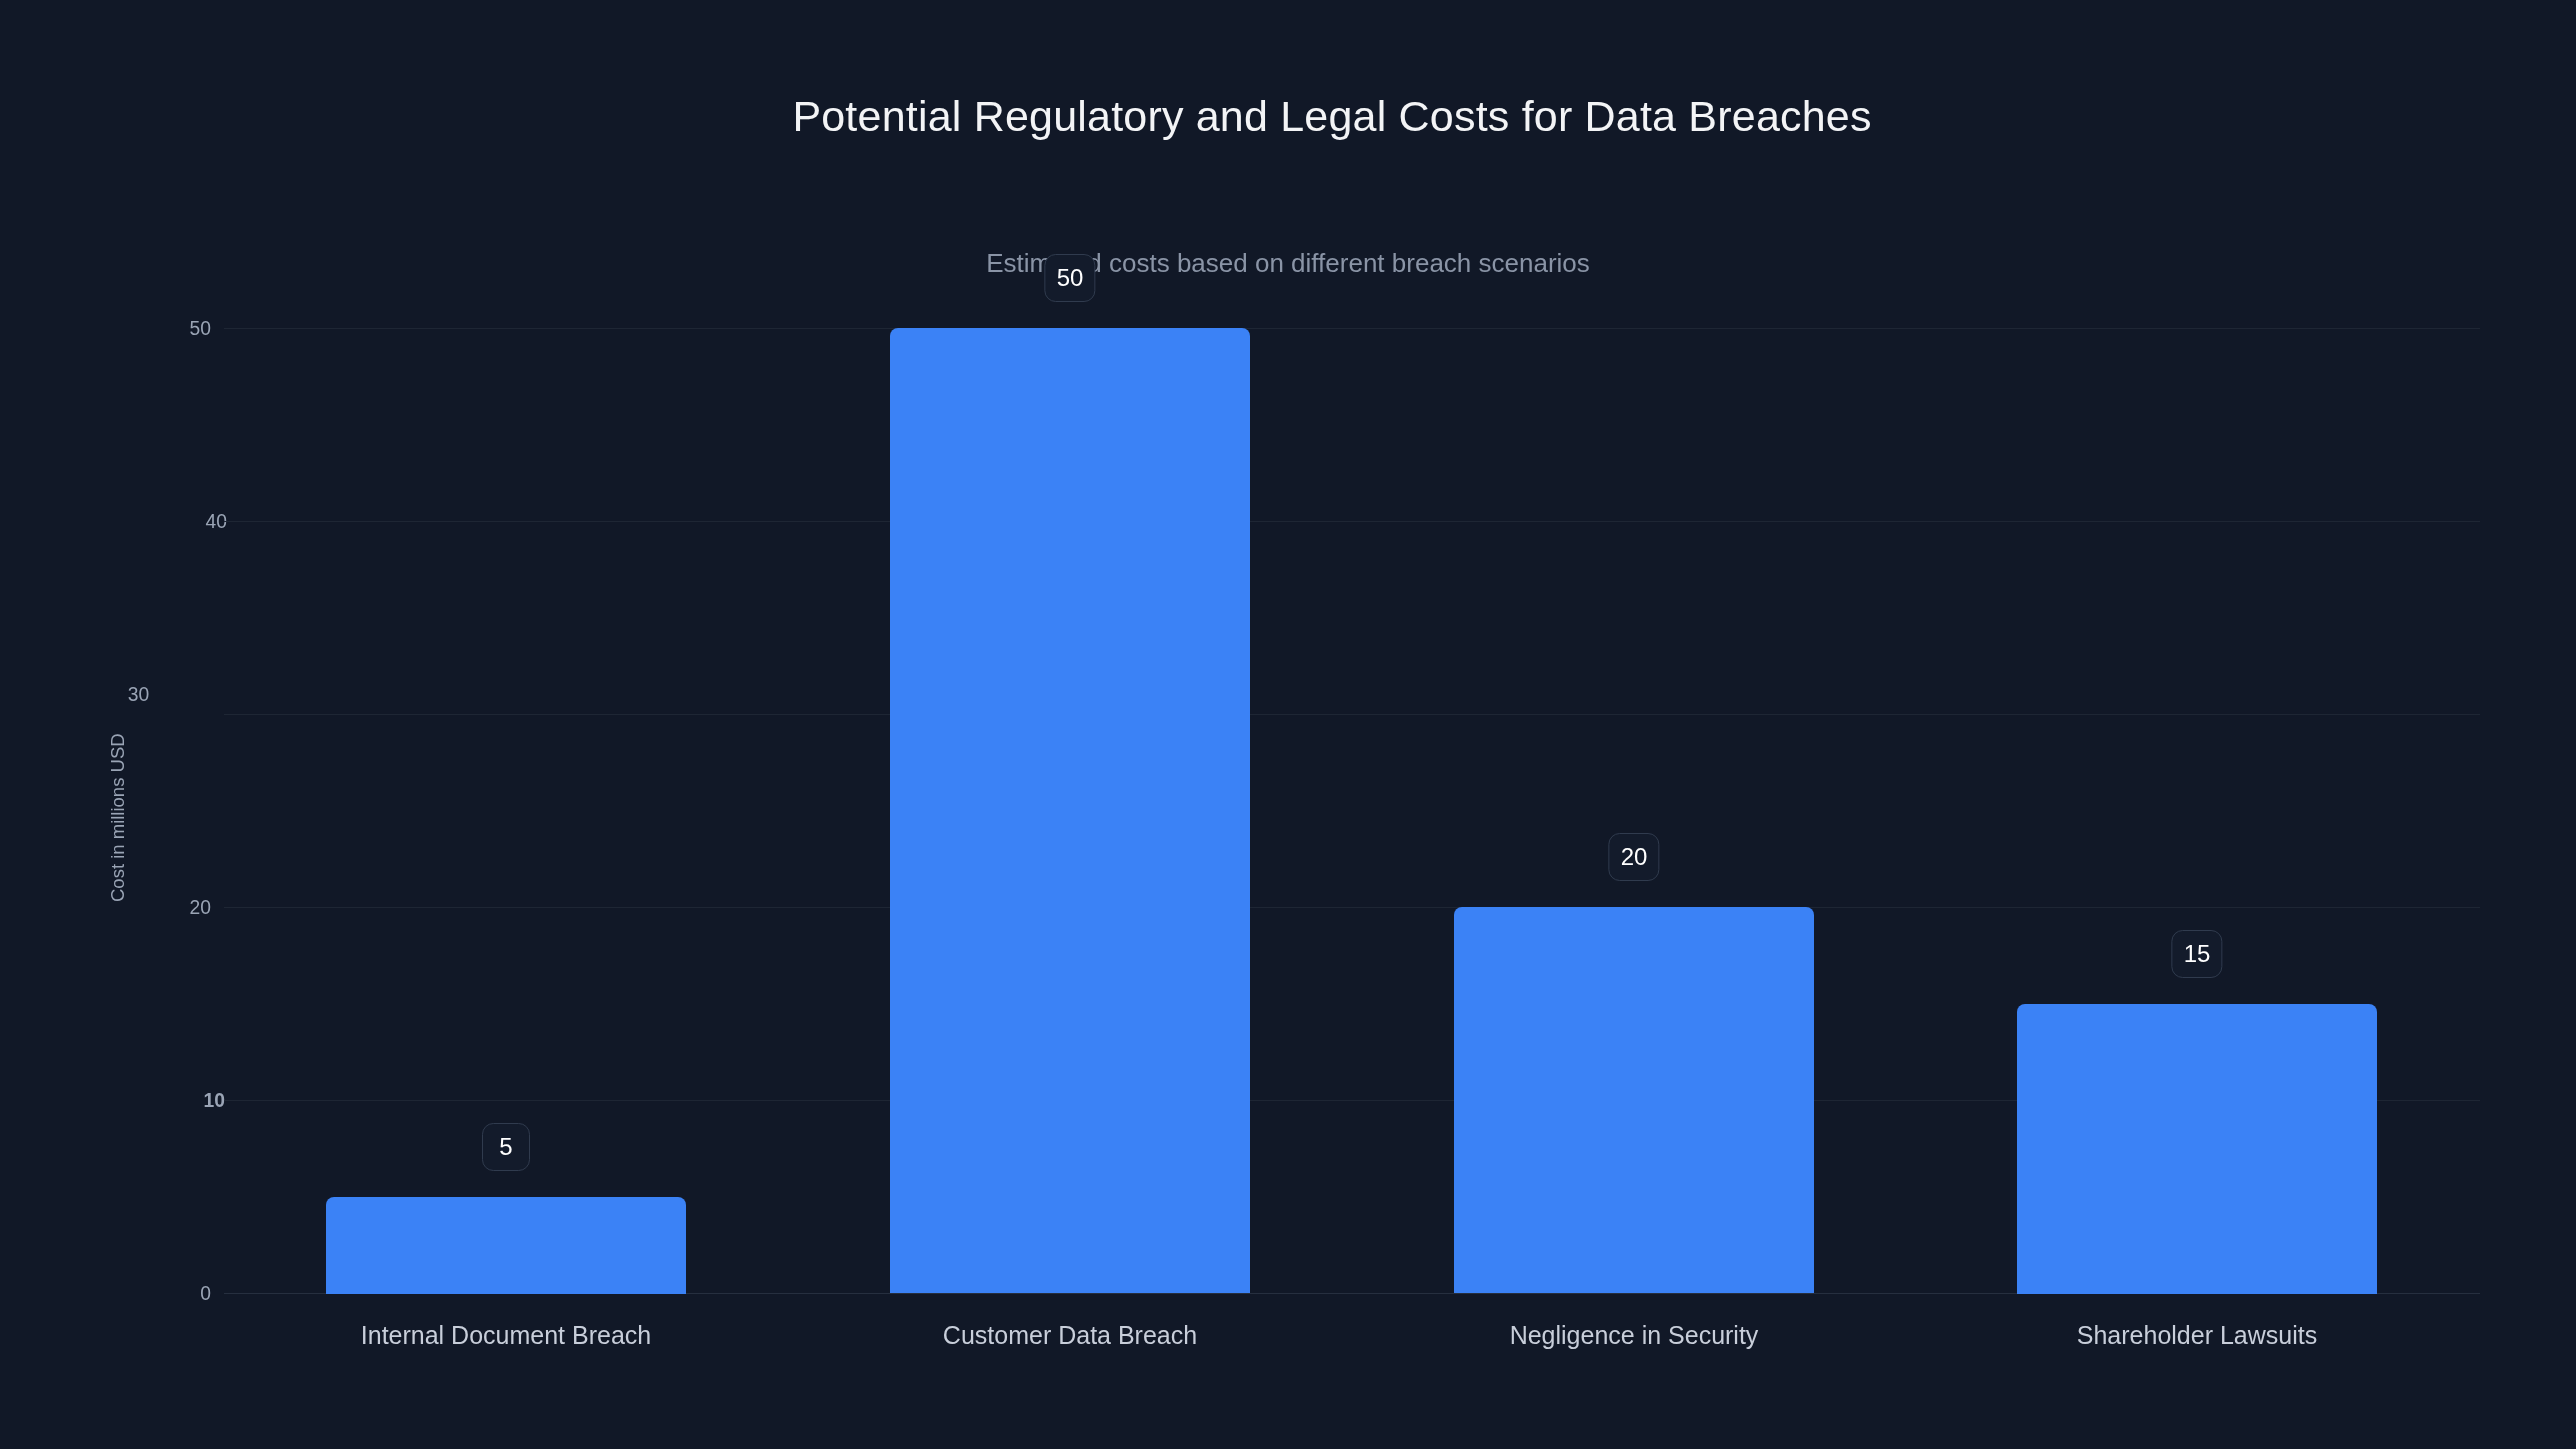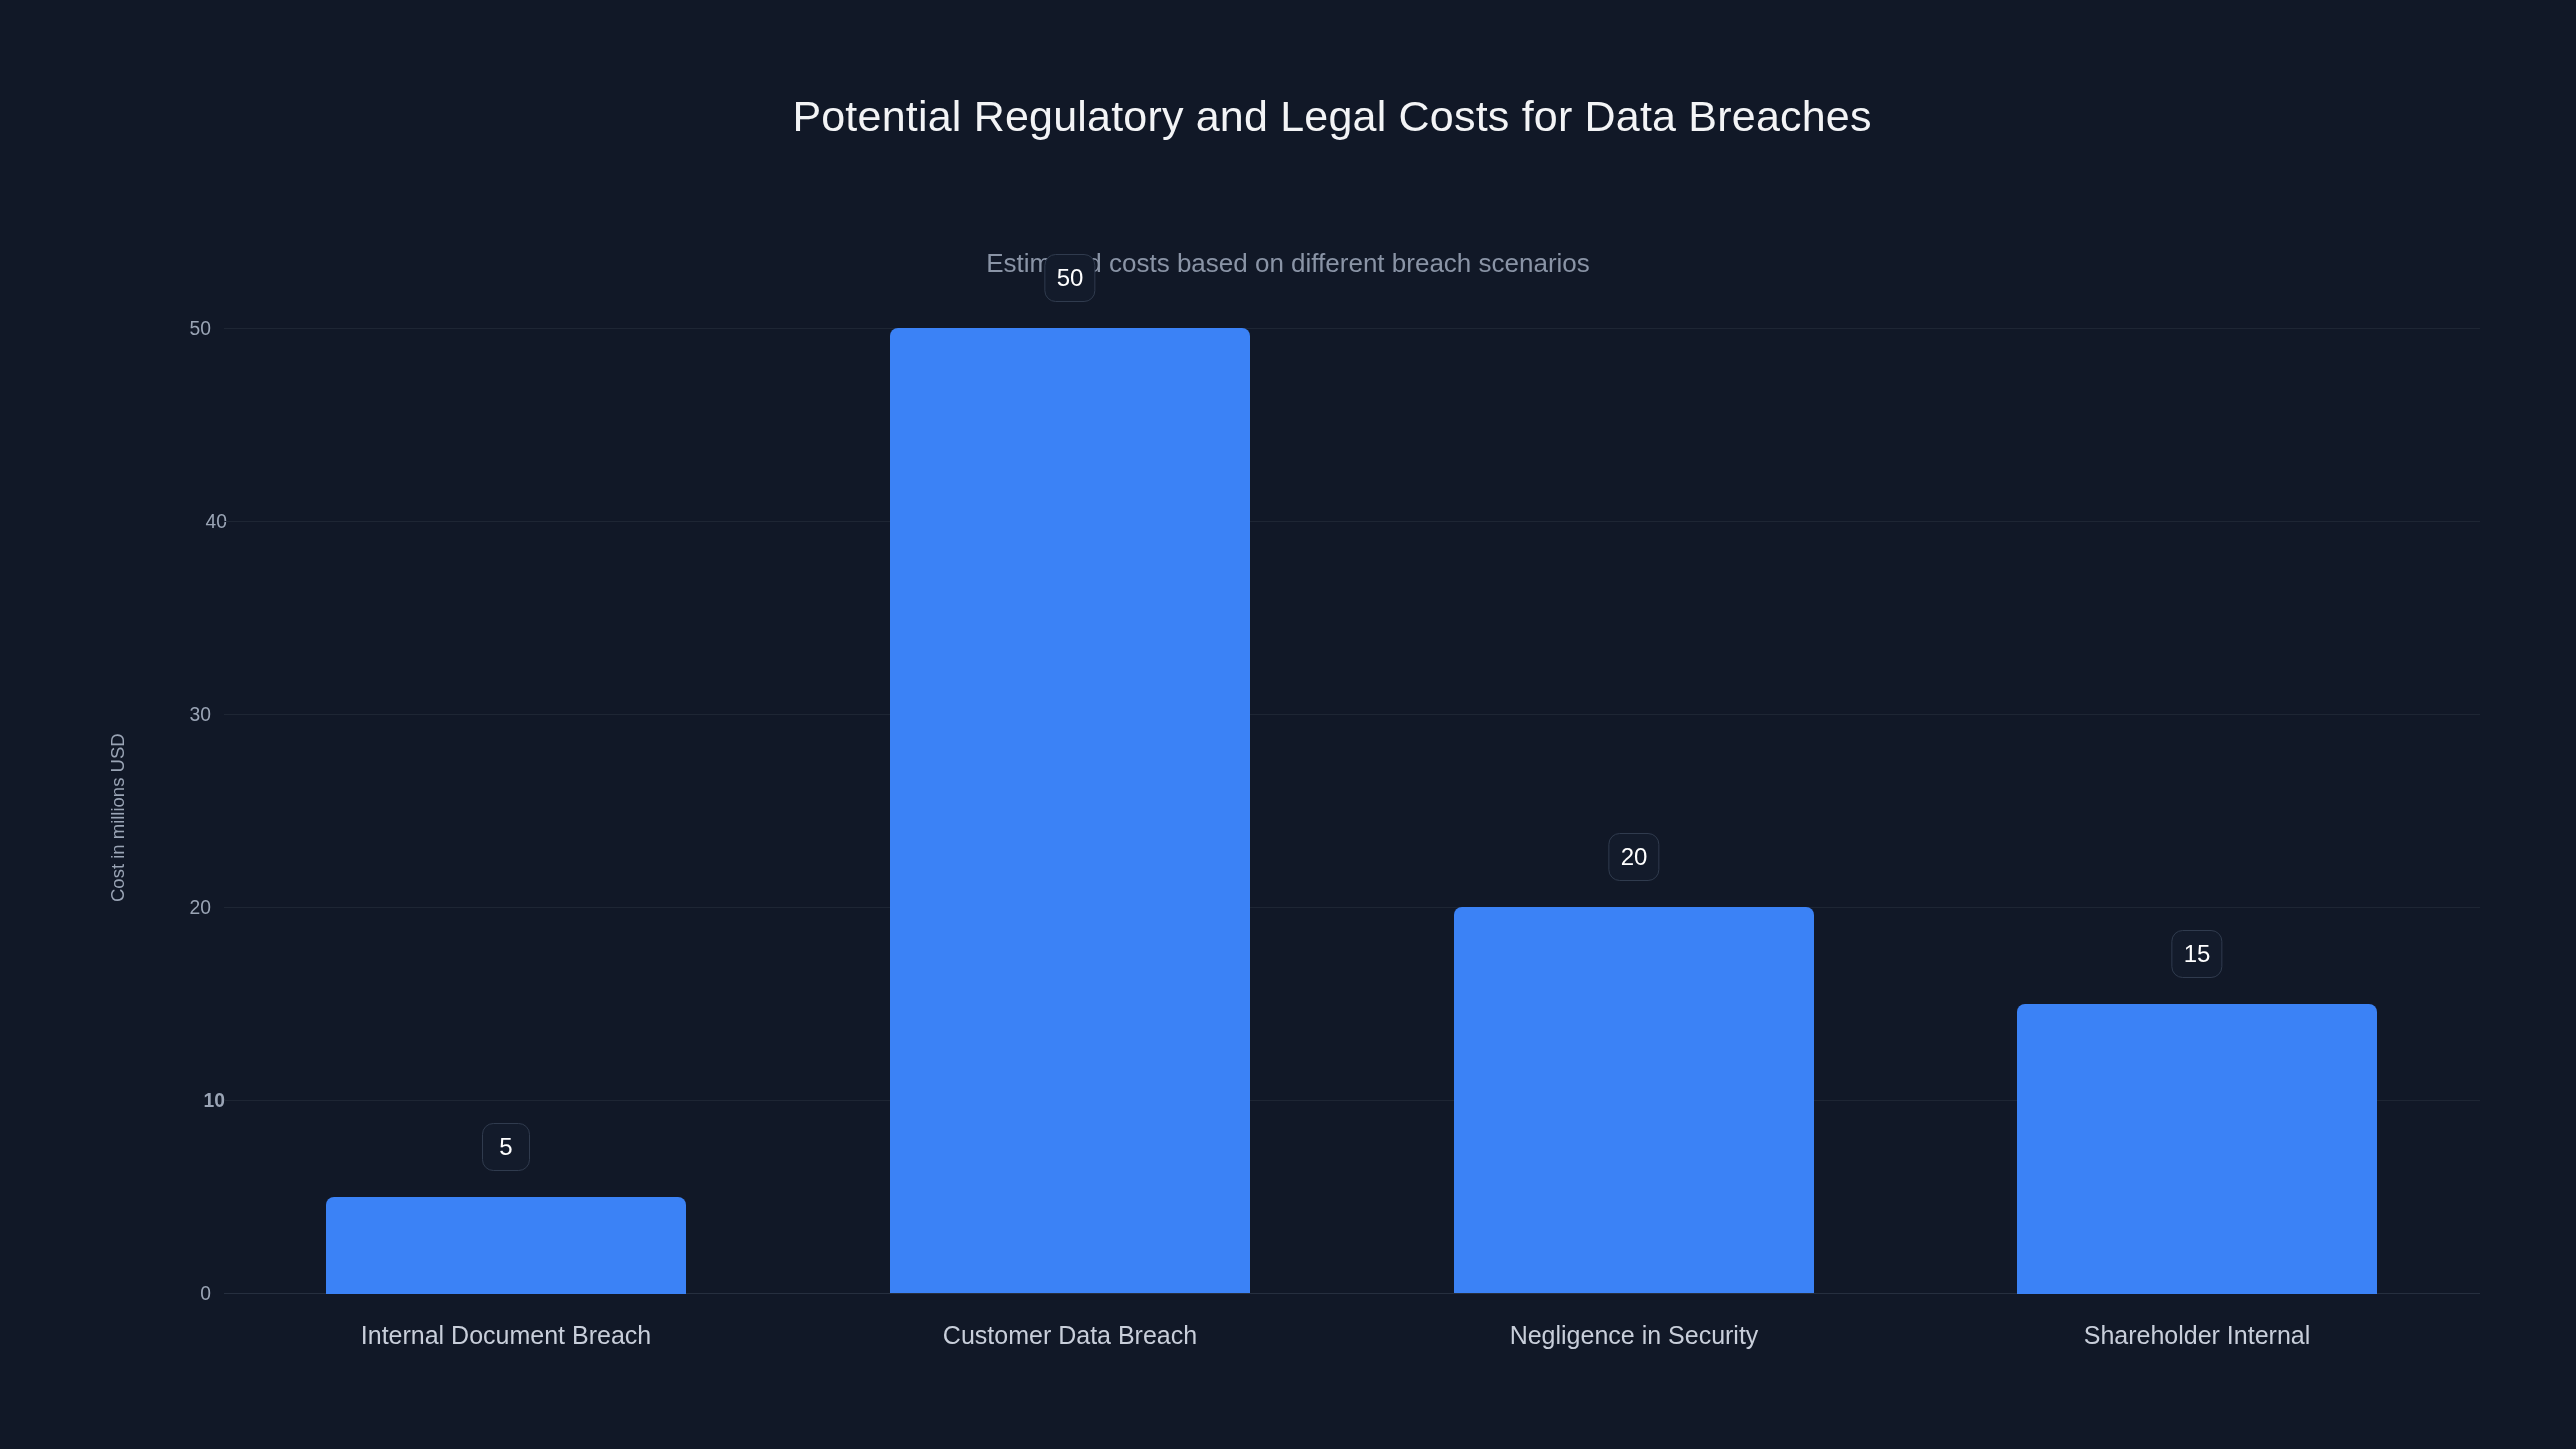--- a/index.html
+++ b/index.html
@@ -139,21 +139,21 @@
   <div id="chart-title">Potential Regulatory and Legal Costs for Data Breaches</div>
 
   <div id="chart-subtitle">Estimated costs based on different breach scenarios</div>
 
   <div id="y-axis-title">Cost in millions USD</div>
 
   <div id="y-tick-labels">
       <div class="y-tick-label" style="left: 66px; top: 1284px;">0</div>
       <div class="y-tick-label" style="left: 80px; top: 1091px; font-weight: bold;">10</div>
       <div class="y-tick-label" style="left: 66px; top: 898px;">20</div>
-      <div class="y-tick-label" style="left: 66px; top: 705px;">30</div>
+      <div class="y-tick-label" style="left: 66px; top: 685px; text-align: center;">30</div>
       <div class="y-tick-label" style="left: 82px; top: 512px;">40</div>
       <div class="y-tick-label" style="left: 66px; top: 319px;">50</div>
     </div>
 
   <div id="plot-area">
     <div id="gridlines">
         <div class="gridline baseline" style="top: 965px;"></div>
         <div class="gridline" style="top: 772px;"></div>
         <div class="gridline" style="top: 579px;"></div>
         <div class="gridline" style="top: 386px;"></div>
@@ -171,17 +171,17 @@
   <div id="value-badges">
       <div class="value-badge" style="left: 506px; top: 1123px; transform: translateX(-50%);">5</div>
       <div class="value-badge" style="left: 1070px; top: 254px; transform: translateX(-50%);">50</div>
       <div class="value-badge" style="left: 1634px; top: 833px; transform: translateX(-50%);">20</div>
       <div class="value-badge" style="left: 2197px; top: 930px; transform: translateX(-50%);">15</div>
     </div>
   <div id="x-tick-labels">
       <div class="x-tick-label" style="left: 224px; width: 564px;">Internal Document Breach</div>
       <div class="x-tick-label" style="left: 788px; width: 564px;">Customer Data Breach</div>
       <div class="x-tick-label" style="left: 1352px; width: 564px;">Negligence in Security</div>
-      <div class="x-tick-label" style="left: 1915px; width: 564px;">Shareholder Internal</div>
+      <div class="x-tick-label" style="left: 1915px; width: 564px;">Shareholder Lawsuits</div>
     </div>
 
 </div>
 
 
 </body></html>

